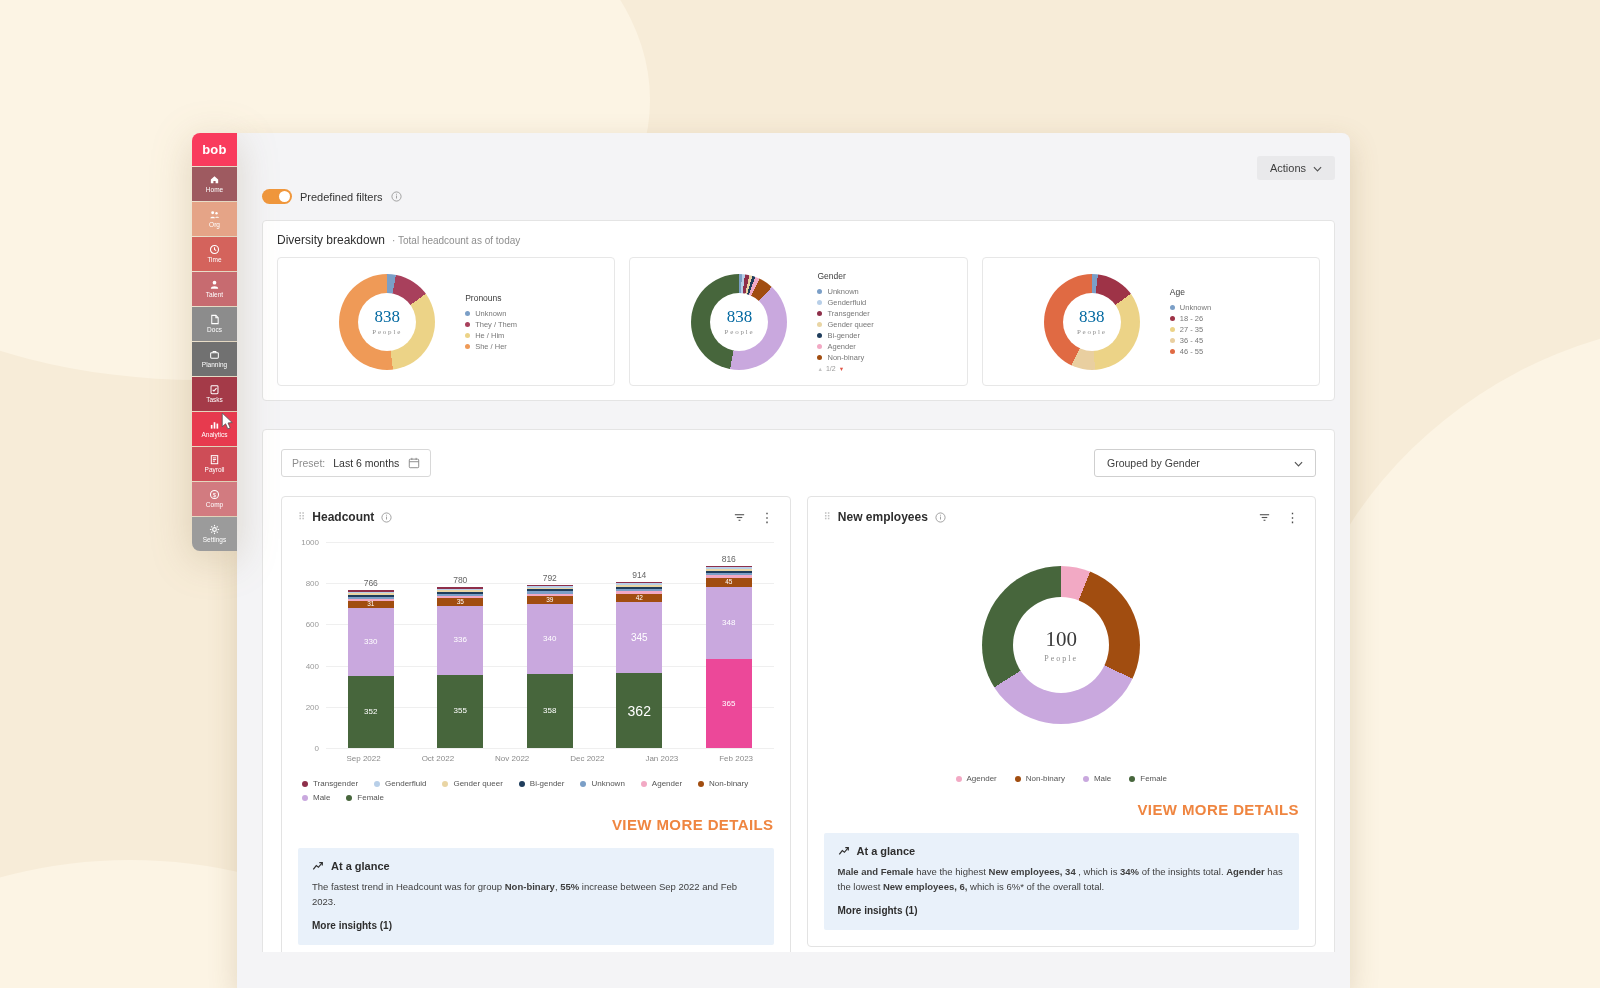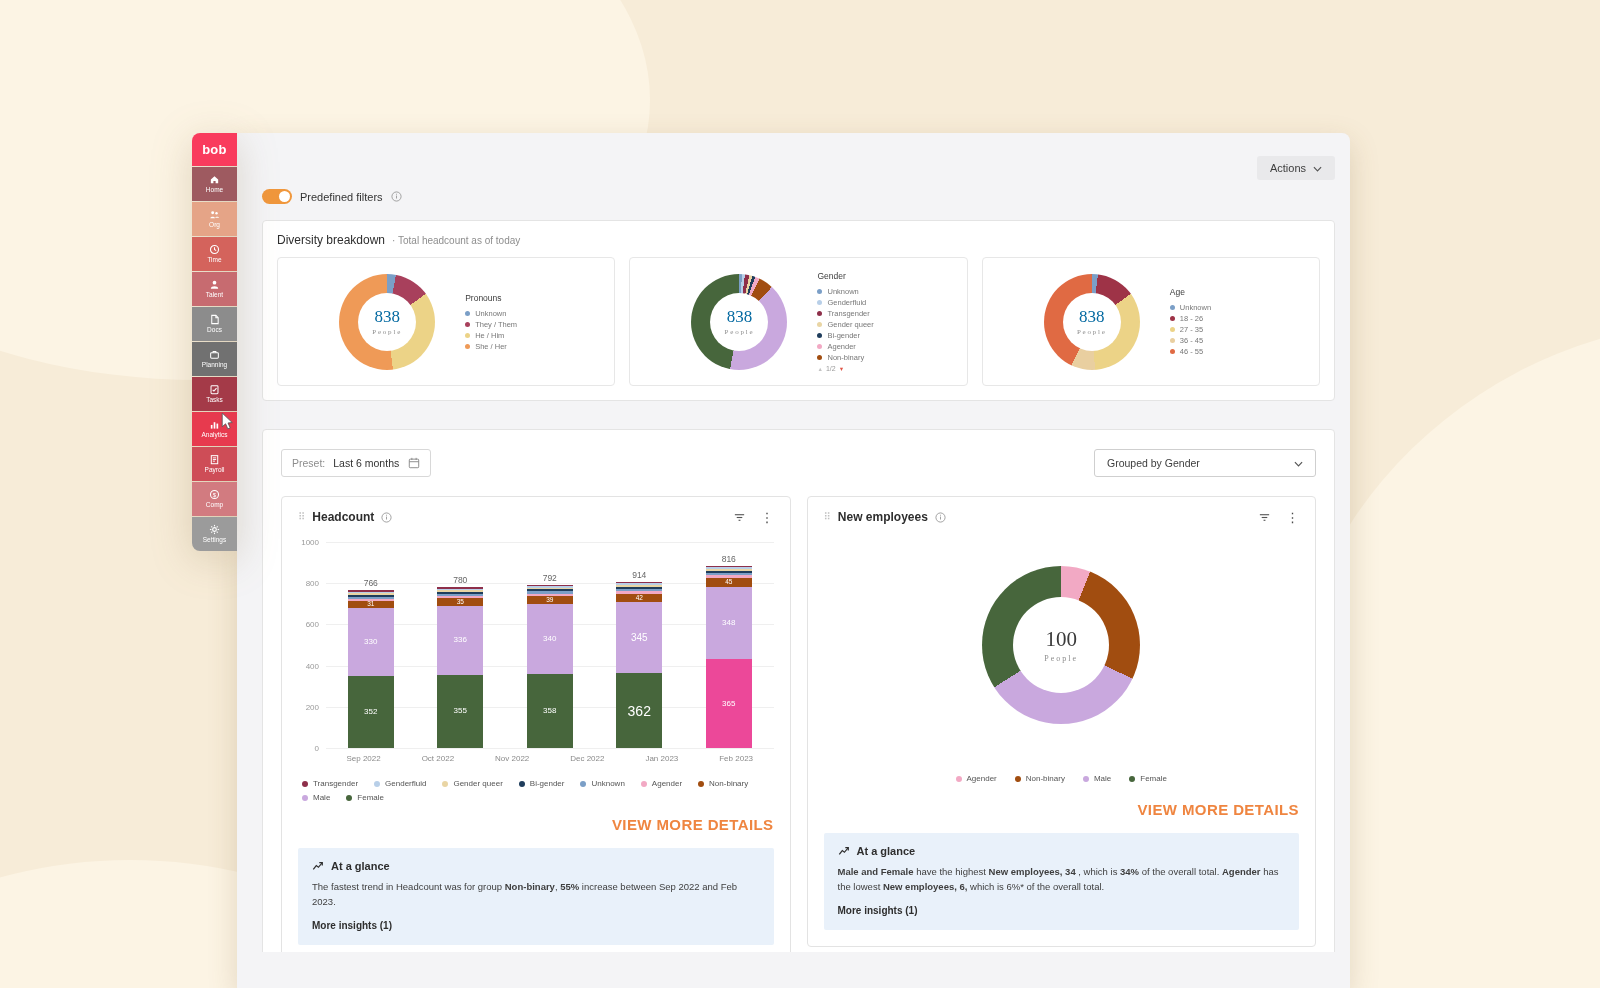--- a/index.html
+++ b/index.html
@@ -656,21 +656,21 @@
             <div class="glance">
               <div class="glance-head">
                 <span class="tbtn">
                     <svg viewBox="0 0 14 14" width="12" height="12">
                       <polyline points="1.5,11 5,6.5 7.5,8.5 12,3" fill="none" stroke="#2f2f2f" stroke-width="1.4"></polyline>
                       <polyline points="8.5,3 12,3 12,6.5" fill="none" stroke="#2f2f2f" stroke-width="1.4"></polyline>
                     </svg>
                   </span>
                 <span class="glance-title">At a glance</span>
               </div>
-              <p class="glance-text"><b>Male and Female</b><span> have the highest </span><b>New employees, 34</b><span> , which is </span><b>34%</b><span> of the overall total. </span><b>Agender</b><span> has the lowest </span><b>New employees, 6,</b><span> which is 6%* of the overall total.</span></p>
+              <p class="glance-text"><b>Male and Female</b><span> have the highest </span><b>New employees, 34</b><span> , which is </span><b>34%</b><span> of the insights total. </span><b>Agender</b><span> has the lowest </span><b>New employees, 6,</b><span> which is 6%* of the overall total.</span></p>
               <div class="more-insights">More insights (1)</div>
             </div>
           </div>
 
         </div>
       </section>
     </div>
   </div>
 </div>
 

